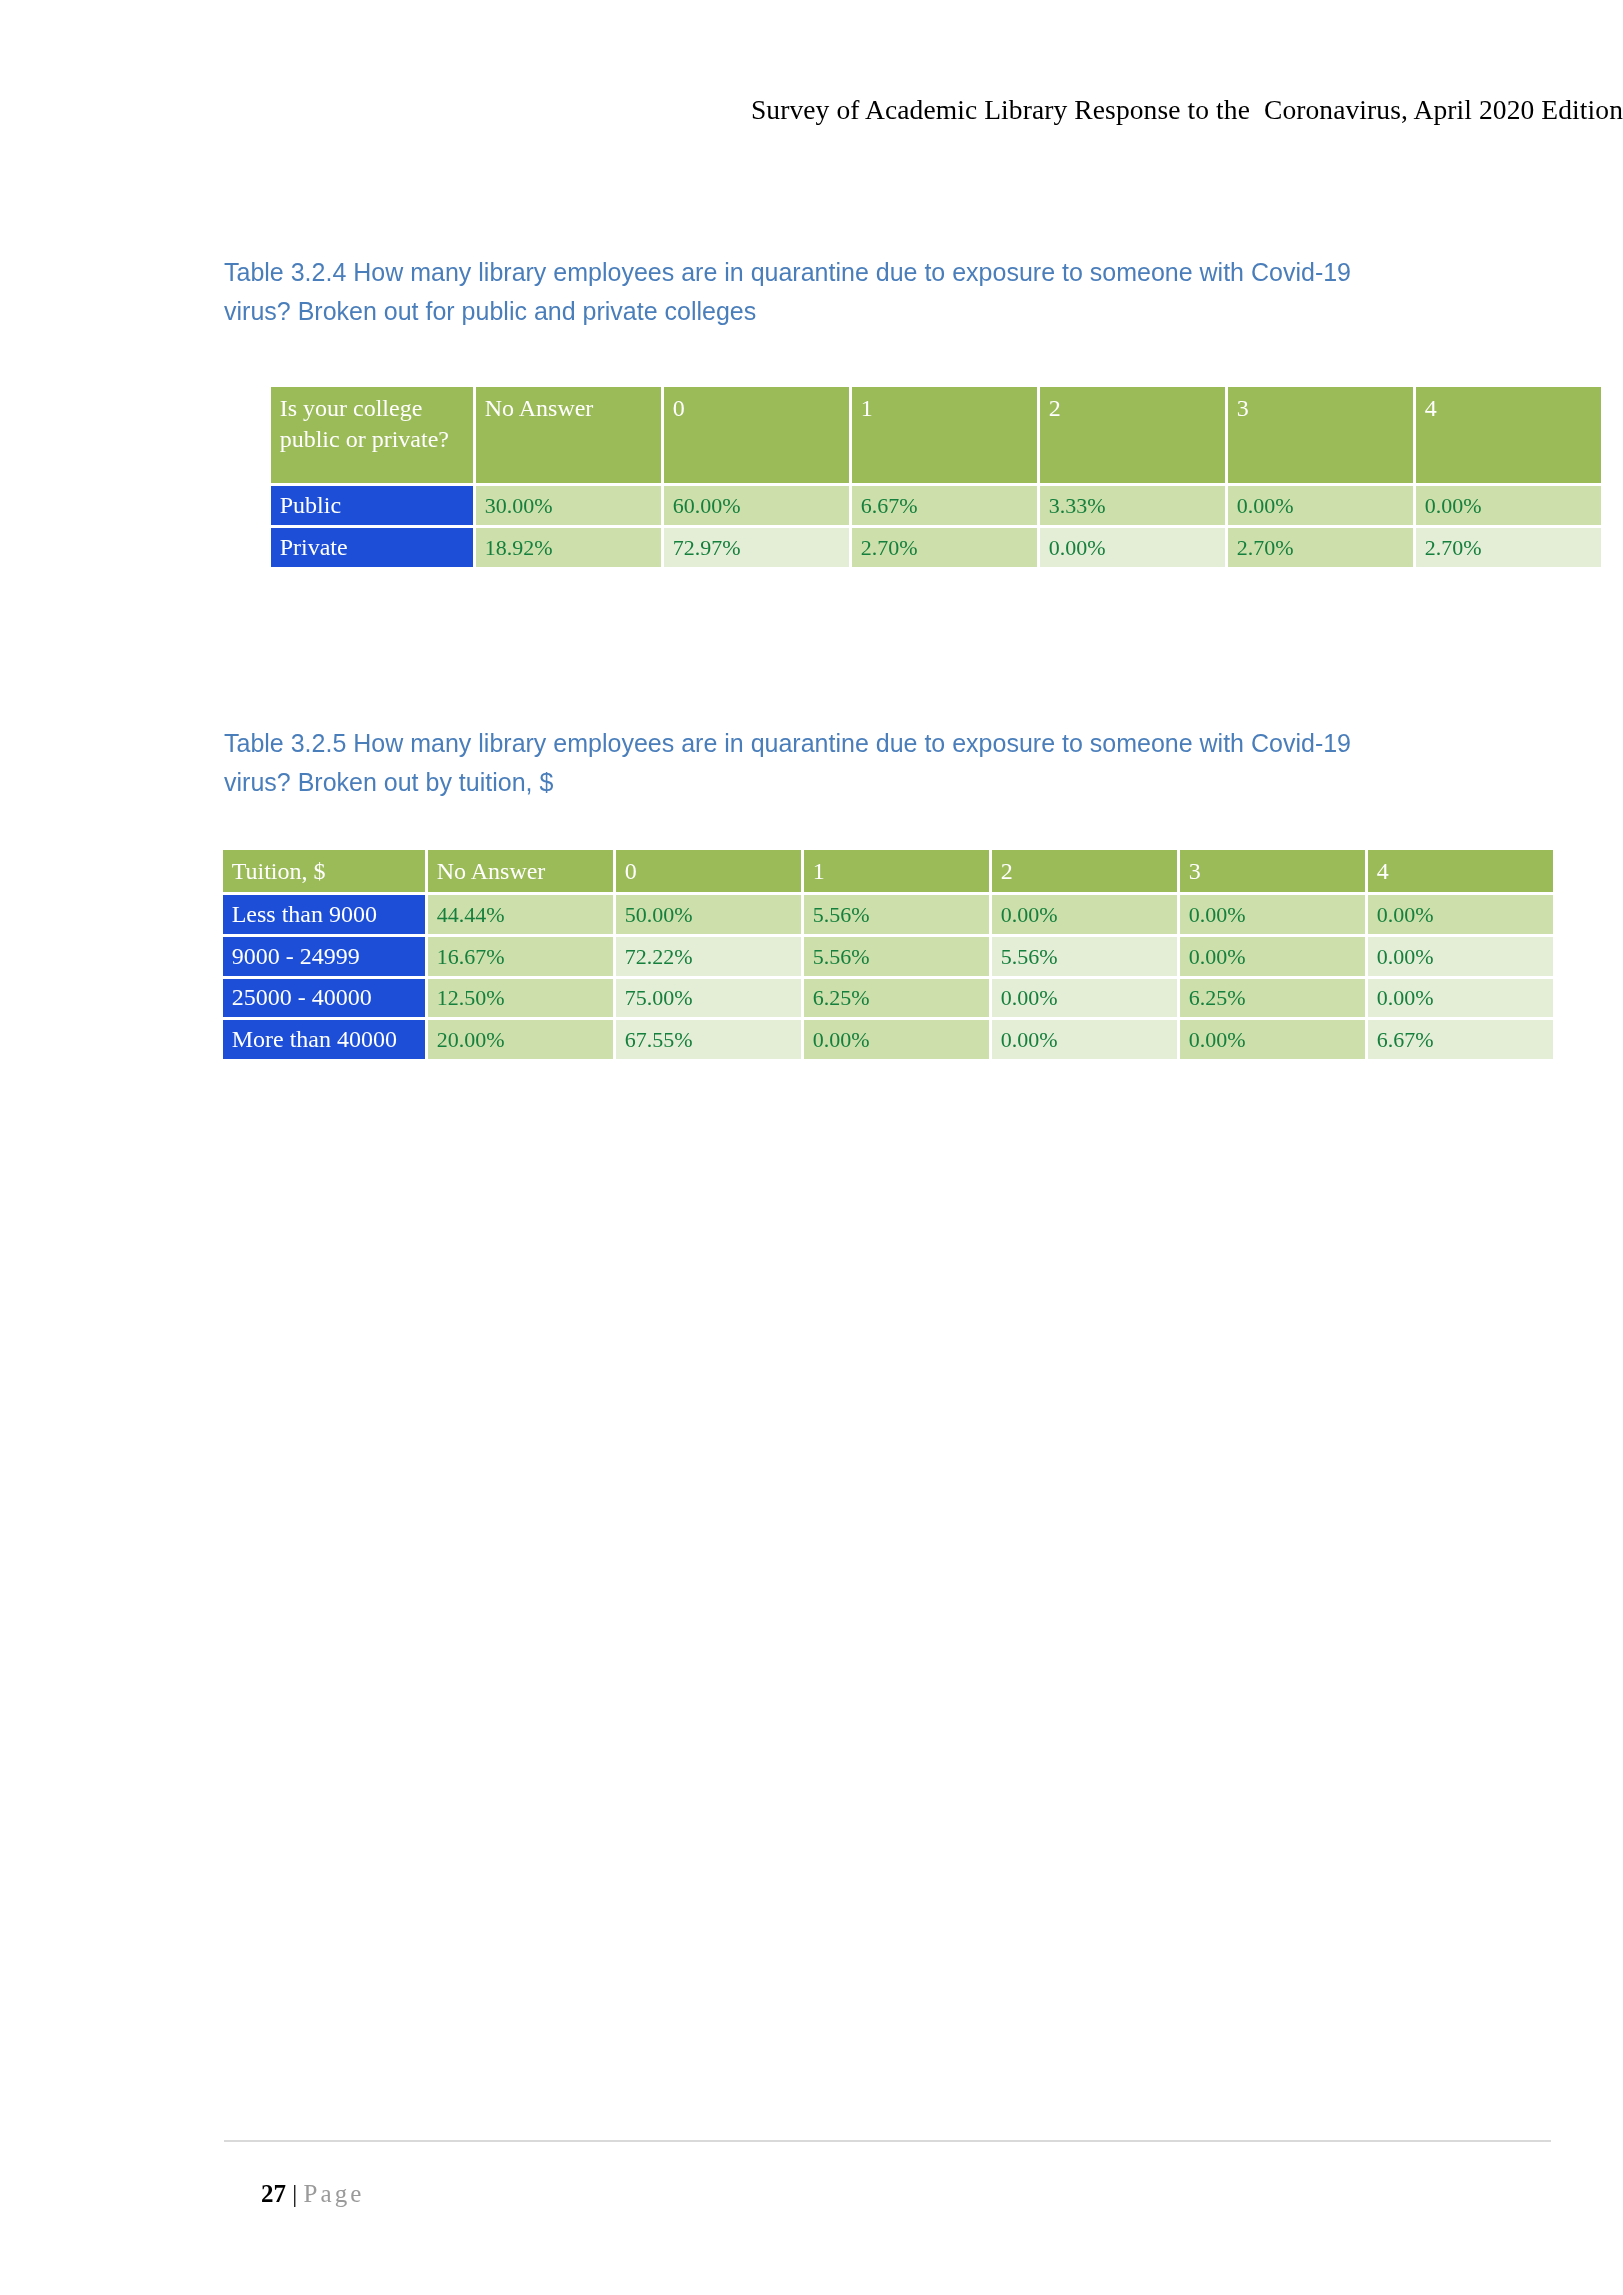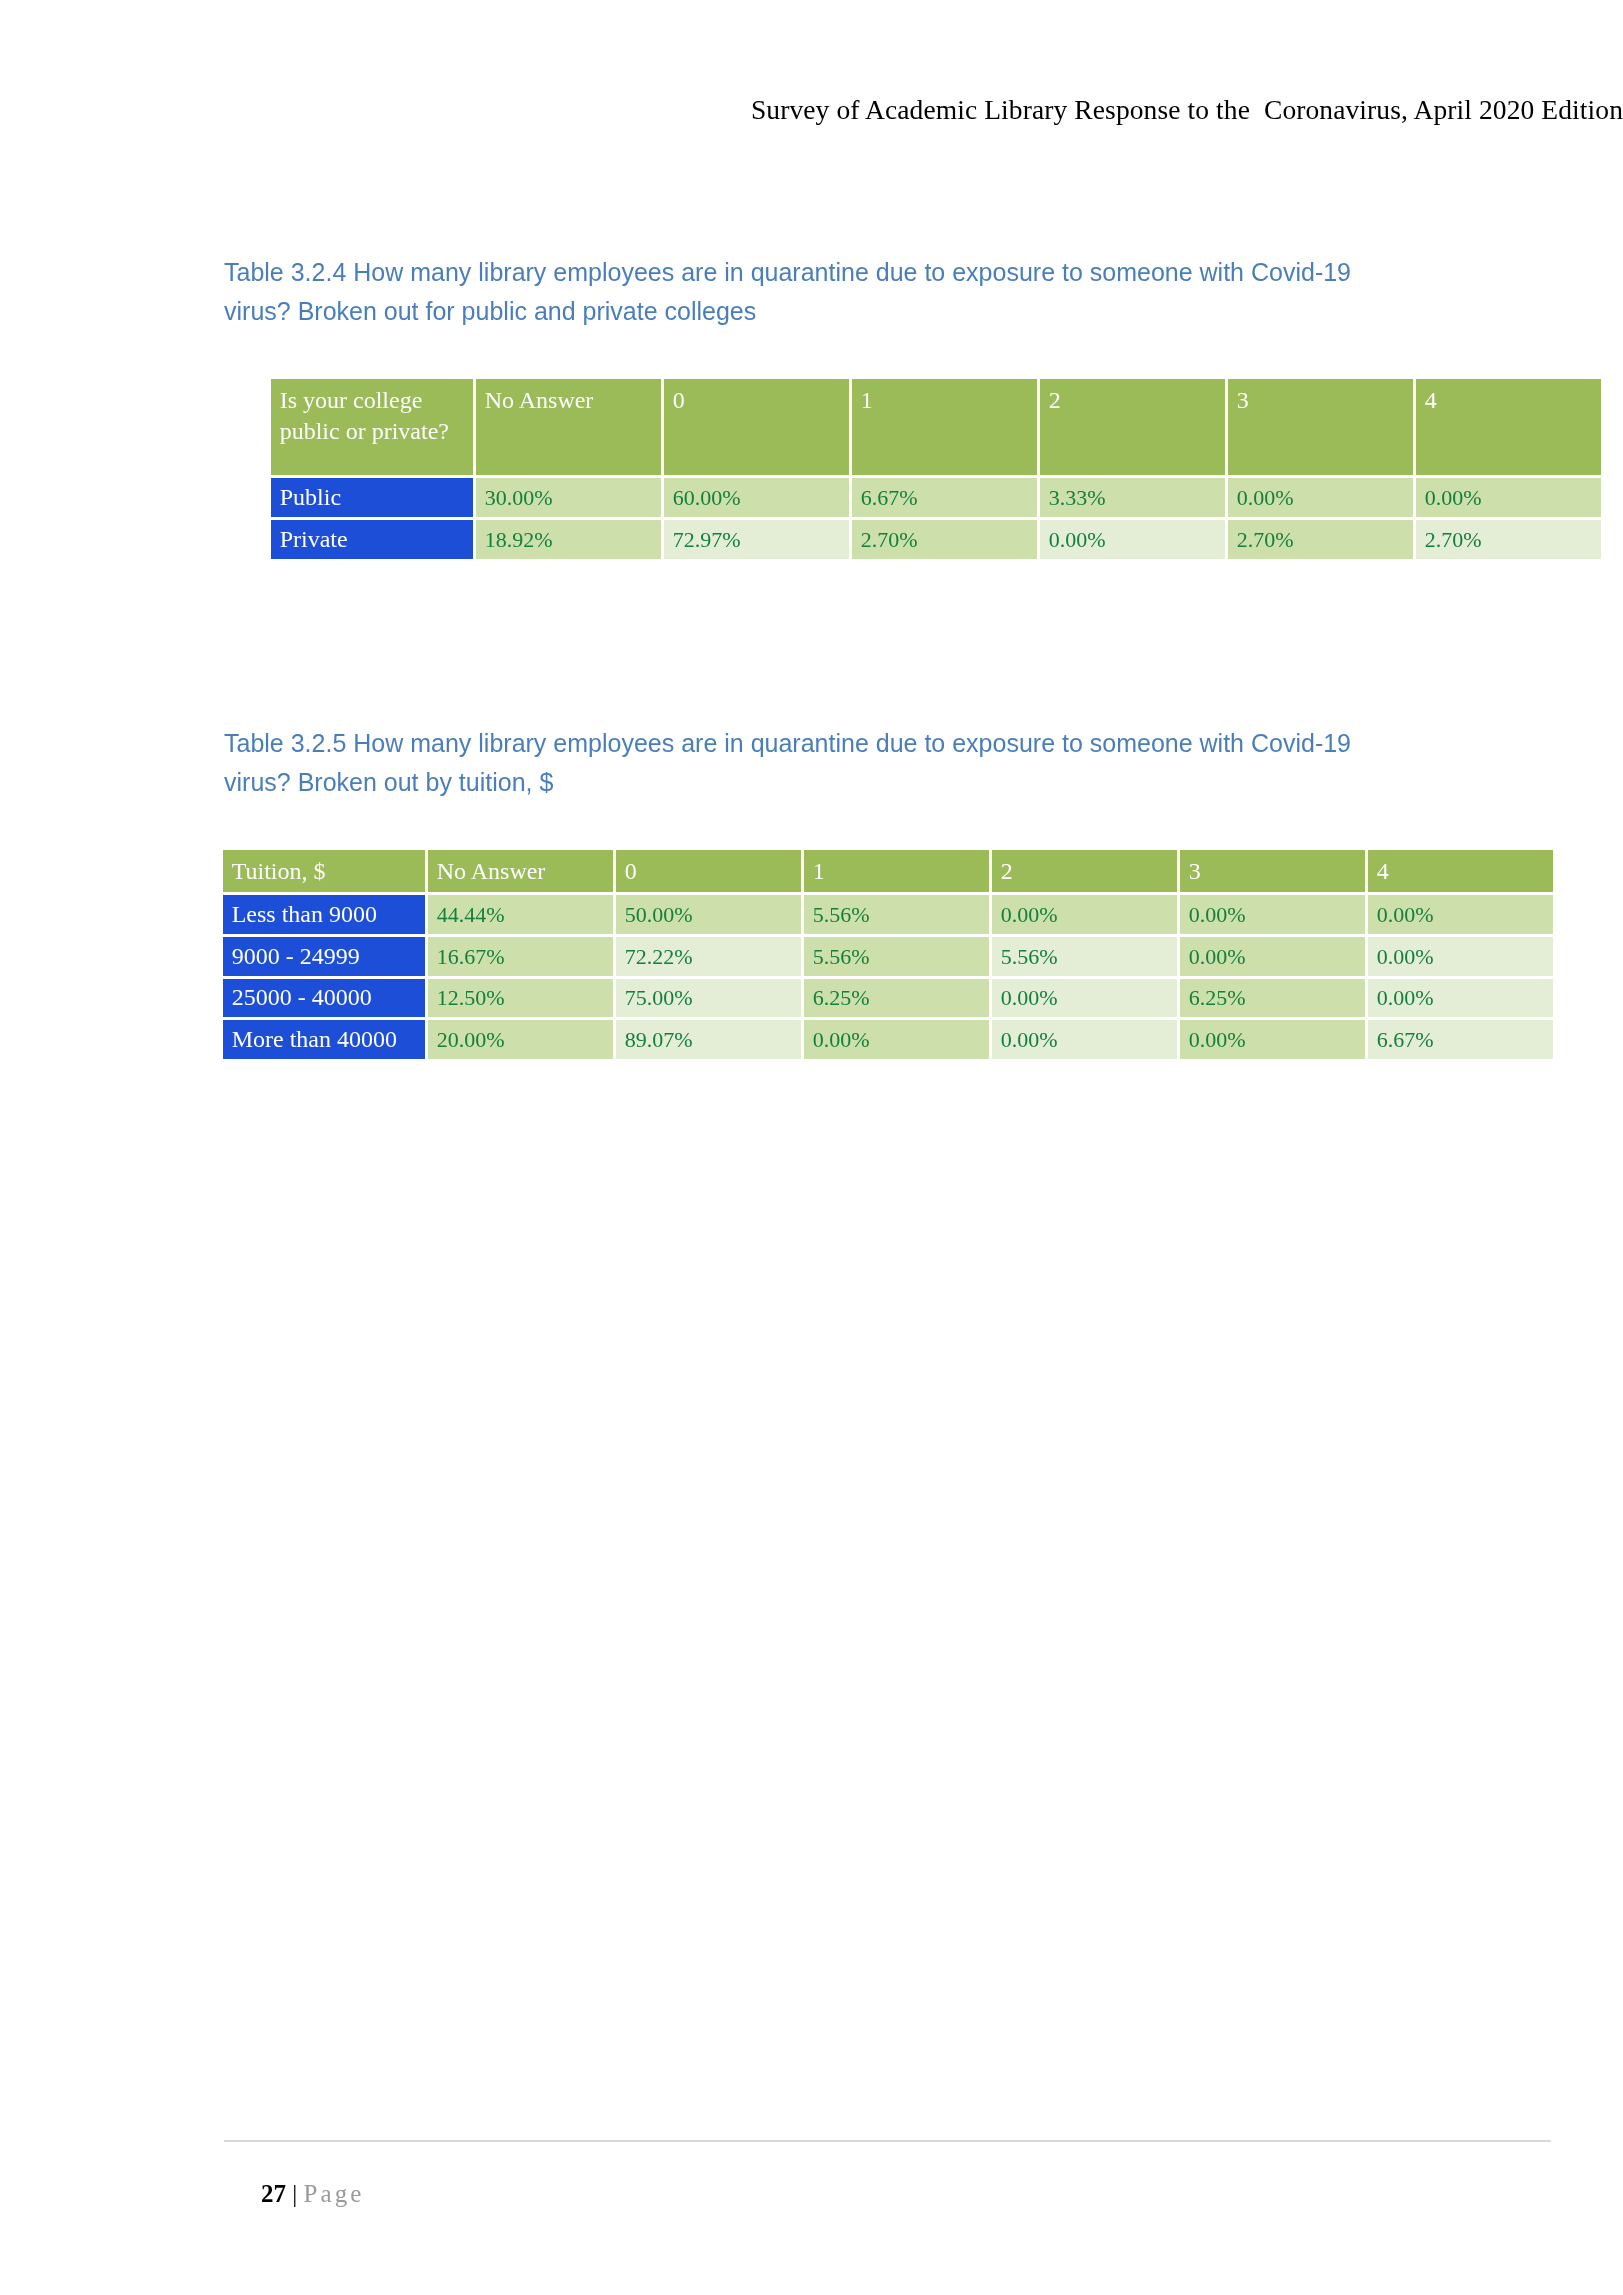--- a/index.html
+++ b/index.html
@@ -129,21 +129,21 @@
     color: #000000;
     font-weight: normal;
   }
   .footer .pg-word {
     color: #9a9a9a;
     letter-spacing: 3.1px;
   }
 
   .block-1 { position: absolute; left: 224px; top: 253px; }
   .block-2 { position: absolute; left: 224px; top: 724px; }
-  .tbl-1   { position: absolute; left: 224px; top: 376px; padding-left: 48px; }
+  .tbl-1   { position: absolute; left: 224px; top: 384px; padding-left: 48px; }
   .tbl-2   { position: absolute; left: 224px; top: 847px; }
 </style>
 </head>
 <body>
 
 <div class="page">
 
   <div class="doc-header">Survey of Academic Library Response to the  Coronavirus, April 2020 Edition</div>
 
   <div class="caption block-1">Table 3.2.4 How many library employees are in quarantine due to exposure to someone with Covid-19 virus? Broken out for public and private colleges</div>
@@ -241,21 +241,21 @@
           <td class="cell band-dark">12.50%</td>
           <td class="cell band-light">75.00%</td>
           <td class="cell band-dark">6.25%</td>
           <td class="cell band-light">0.00%</td>
           <td class="cell band-dark">6.25%</td>
           <td class="cell band-light">0.00%</td>
         </tr>
         <tr>
           <td class="rowlab">More than 40000</td>
           <td class="cell band-dark">20.00%</td>
-          <td class="cell band-light">89.07%</td>
+          <td class="cell band-light">67.55%</td>
           <td class="cell band-dark">0.00%</td>
           <td class="cell band-light">0.00%</td>
           <td class="cell band-dark">0.00%</td>
           <td class="cell band-light">6.67%</td>
         </tr>
       </tbody>
     </table>
   </div>
 
   <div class="footer-rule"></div>

